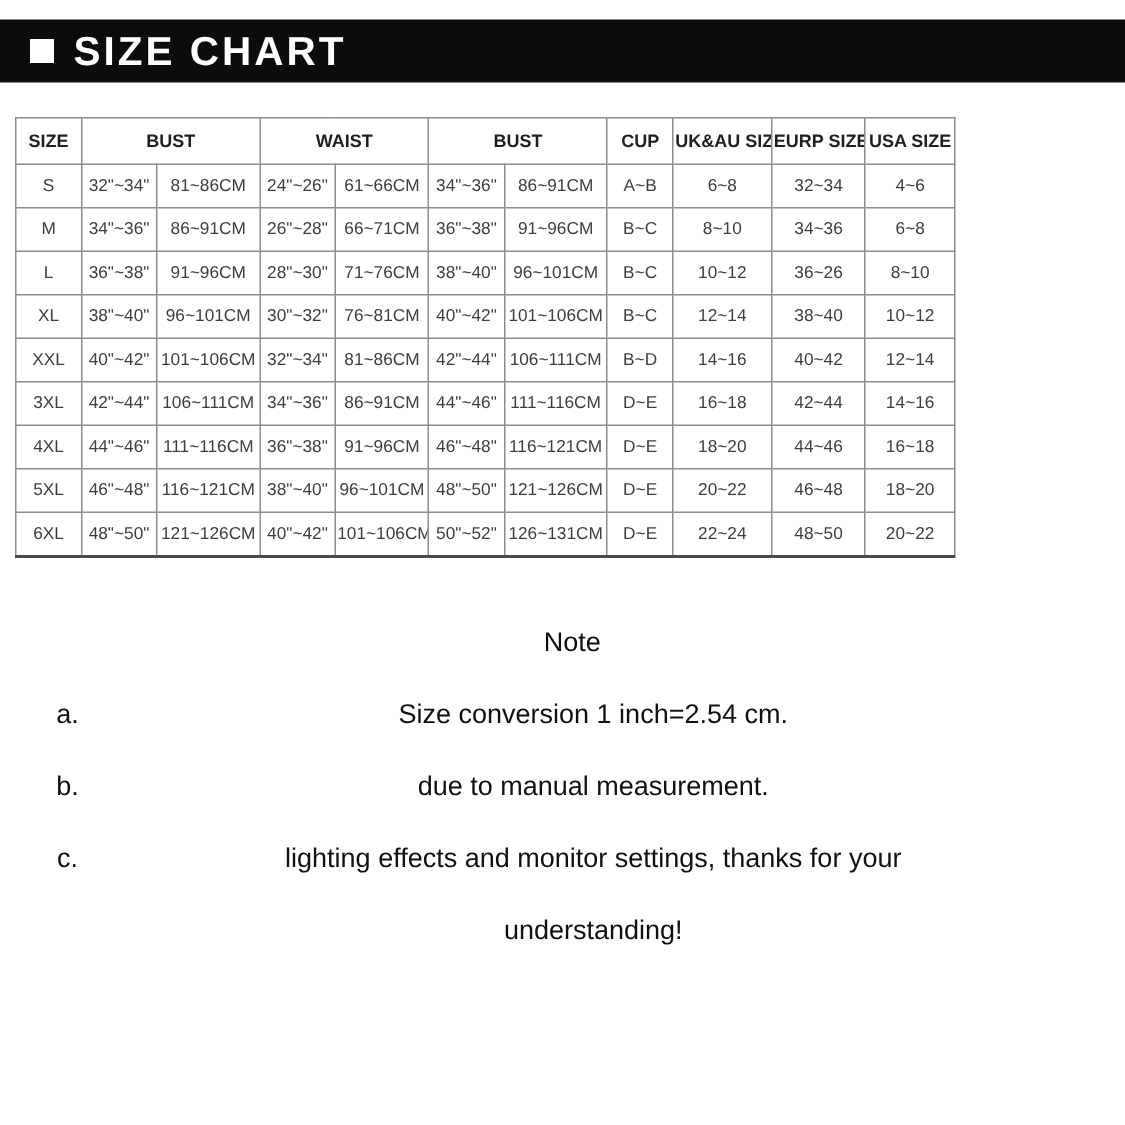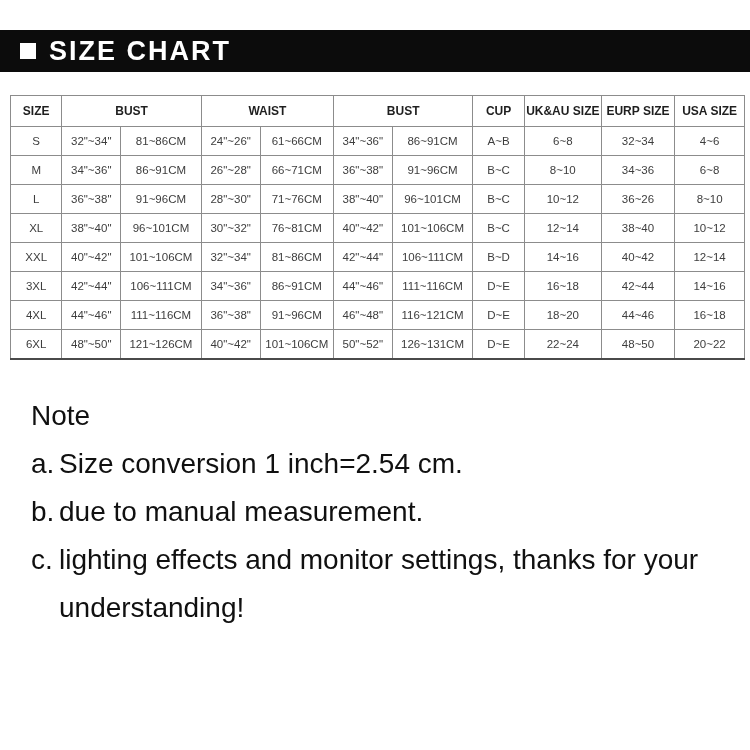--- a/index.html
+++ b/index.html
@@ -1,21 +1,21 @@
 <!DOCTYPE html>
 <html><head>
 <meta charset="utf-8">
 <style>
   * { box-sizing: border-box; margin: 0; padding: 0; }
   html, body { width: 750px; height: 750px; background: #ffffff; overflow: hidden; }
   body { font-family: "Liberation Sans", sans-serif; }
 
   
   .title-bar {
-    margin-top: 30px;
+    margin-top: 13px;
     width: 750px;
     height: 42px;
     background: #0c0c0c;
     display: flex;
     align-items: center;
     padding-left: 20px;
   }
   .bullet {
     width: 16px; height: 16px;
     background: #ffffff;
@@ -26,21 +26,21 @@
     color: #ffffff;
     font-size: 27px;
     font-weight: bold;
     letter-spacing: 2px;
   }
 
   
   table.size-table {
     border-collapse: collapse;
     table-layout: fixed;
-    width: 735px;
+    width: 627px;
     margin: 23px 5px 0 10px;
     text-align: center;
     border: 1px solid #6f6f6f;
     border-bottom: 2px solid #4a4a4a;
   }
   .size-table th, .size-table td {
     border: 1px solid #8c8c8c;
     padding: 0 1px;
     white-space: nowrap;
     overflow: hidden;
@@ -66,22 +66,23 @@
   col.c-hips-cm { width: 11%; }
   col.c-cup { width: 7%; }
   col.c-uk { width: 10.5%; }
   col.c-eu { width: 10%; }
   col.c-usa { width: 9.5%; }
 
   
   .notes {
     margin: 32px 18px 0 31px;
     color: #101010;
-    font-size: 28px;
+    font-size: 18px;
     line-height: 48px;
+    text-align: center;
   }
   .note-heading { margin-bottom: 0; }
   .note-item { display: flex; align-items: flex-start; }
   .note-label { flex: 0 0 28px; }
   .note-lines { flex: 1 1 auto; }
 </style>
 </head>
 <body>
 
 <div class="title-bar">
@@ -201,20 +202,33 @@
         <td>36"~38"</td>
         <td>91~96CM</td>
         <td>46"~48"</td>
         <td>116~121CM</td>
         <td>D~E</td>
         <td>18~20</td>
         <td>44~46</td>
         <td>16~18</td>
       </tr>
       <tr>
+        <td>5XL</td>
+        <td>46"~48"</td>
+        <td>116~121CM</td>
+        <td>38"~40"</td>
+        <td>96~101CM</td>
+        <td>48"~50"</td>
+        <td>121~126CM</td>
+        <td>D~E</td>
+        <td>20~22</td>
+        <td>46~48</td>
+        <td>18~20</td>
+      </tr>
+      <tr>
         <td>6XL</td>
         <td>48"~50"</td>
         <td>121~126CM</td>
         <td>40"~42"</td>
         <td>101~106CM</td>
         <td>50"~52"</td>
         <td>126~131CM</td>
         <td>D~E</td>
         <td>22~24</td>
         <td>48~50</td>

